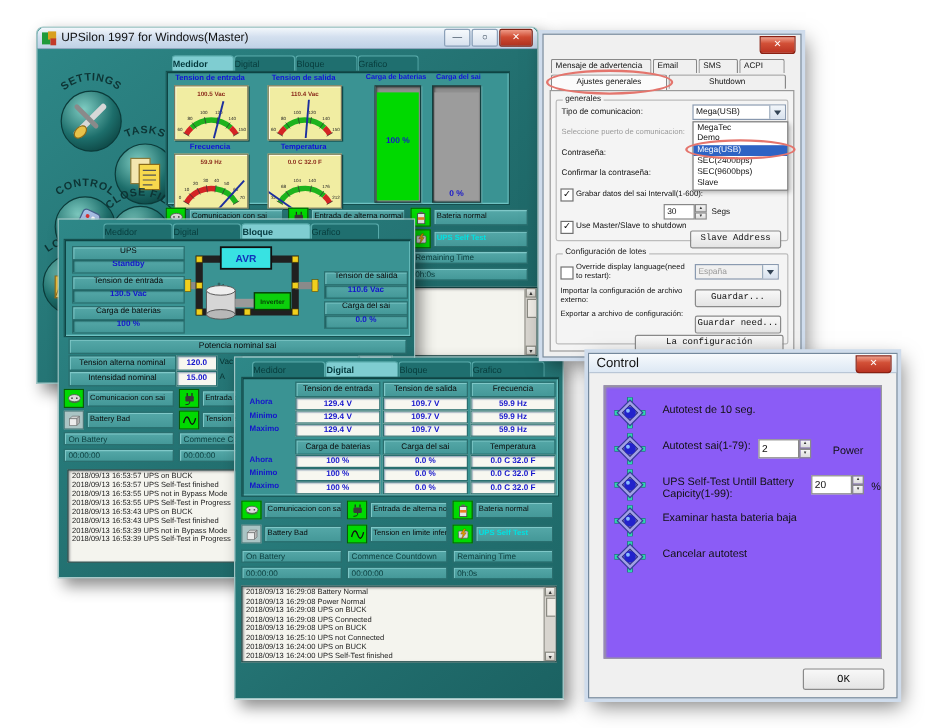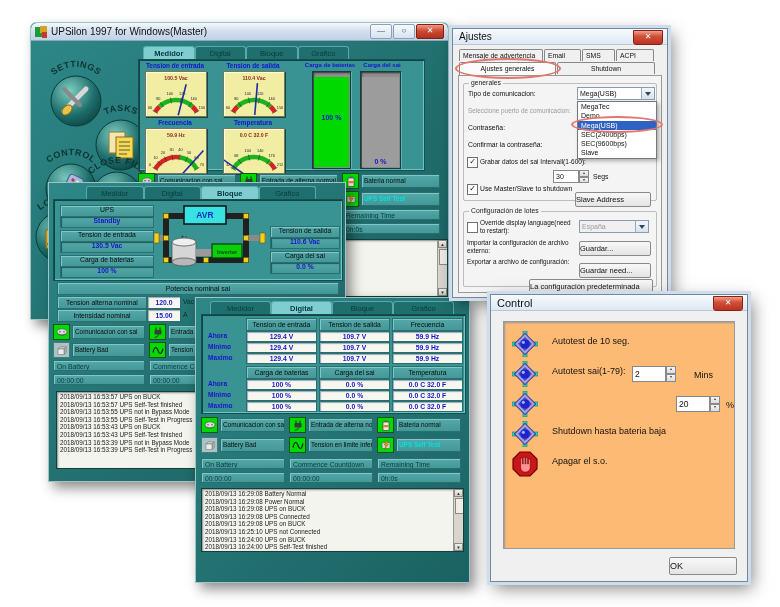--- a/index.html
+++ b/index.html
@@ -18,24 +18,24 @@
   .wbtn.close{background:linear-gradient(#ef9a86,#d04c33 45%,#b03220);color:#fff;border-color:#7e2012;width:26px;}
   .dlg{position:absolute;background:#f0f0f0;border:1px solid #74889c;
     box-shadow:0 0 0 3px #cfdcec,4px 6px 16px rgba(0,0,0,.5);}
   .dlg-title{position:absolute;left:0;top:0;right:0;height:16px;
     background:linear-gradient(#f7fafd,#dde8f4);border-bottom:1px solid #b9c6d6;
     font-size:10px;color:#111;line-height:16px;padding-left:6px;box-sizing:border-box;}
   .dlg-close{position:absolute;top:1px;right:4px;width:28px;height:13px;
     background:linear-gradient(#f0a08c,#d25037 40%,#ba3322);border:1px solid #8a2012;
     border-radius:0 0 3px 3px;color:#fff;font-size:8px;line-height:12px;text-align:center;}
   .btn{position:absolute;background:linear-gradient(#f8f8f8,#e4e4e4);border:1px solid #8a8a8a;
-    border-radius:2px;font-size:7.5px;text-align:left;color:#111;}
+    border-radius:2px;font-size:7.5px;text-align:center;color:#111;font-family:Liberation Mono, monospace;}
   
   .tabs{position:absolute;display:flex;}
-  .tab{height:13px;font-size:7.5px;line-height:13px;text-align:center;color:#073c3c;
+  .tab{height:13px;font-size:7.5px;line-height:13px;color:#073c3c;
     background:#1f6f6f;border:1px solid #58aaaa;border-bottom:none;border-radius:3px 3px 0 0;
     flex:1;overflow:hidden;white-space:nowrap;}
   .tab.active{background:#7fcdd1;color:#03383c;font-weight:bold;}
   .panel{position:absolute;background:#3a9393;border:1px solid #15504f;
     box-shadow:inset 1px 1px 0 #0e4444,inset -1px -1px 0 #6fc2c2;}
   .lbox,.vbox,.tbox{position:absolute;background:linear-gradient(#55a8a8,#449898);
     border:1px solid #2a6f6f;box-shadow:inset 1px 1px 0 #7fc8c8;
     font-size:6.8px;color:#0a0a0a;text-align:center;overflow:hidden;white-space:nowrap;}
   .vbox{box-shadow:inset 1px 1px 1px #1c5c5c;color:#1515cc;font-weight:bold;}
   .tbox{color:#093b3b;text-align:left;padding-left:3px;box-sizing:border-box;}
@@ -674,21 +674,20 @@
         <div class="logline">2018/09/13 16:24:00  UPS Self-Test finished</div>
         <div class="sb">
           <div class="sb-b" style="top: 0px;">▲</div>
           <div class="sb-b" style="bottom: 0px;">▼</div>
           <div class="sb-thumb" style="top: 9px;"></div>
         </div>
       </div>
   </div>
 
   <div class="dlg" id="ajustes-dlg" style="left:452px;top:28px;width:214px;height:268px;z-index:40;">
-    <div class="dlg-title">Ajustes</div>
     <div class="dlg-close">✕</div>
     <div class="ctabs" id="ajustes-tabs1" style="left:6px;top:20px;width:200px;">
         <div class="ctab" style="width: 84px; box-sizing: border-box;">Mensaje de advertencia</div>
         <div class="ctab" style="width: 37px; box-sizing: border-box;">Email</div>
         <div class="ctab" style="width: 33px; box-sizing: border-box;">SMS</div>
         <div class="ctab" style="width: 38px; box-sizing: border-box;">ACPI</div>
       </div>
     <div class="ctabs" id="ajustes-tabs2" style="left:6px;top:33px;width:200px;">
         <div class="ctab active" style="width: 97px; box-sizing: border-box; text-align: center;">Ajustes generales</div>
         <div class="ctab" style="width: 98px; box-sizing: border-box; text-align: center;">Shutdown</div>
@@ -744,21 +743,21 @@
     <div class="flabel wrap" style="left:14px;top:229px;width:110px;font-size:6.4px;">Exportar a archivo de configuración:</div>
     <div class="btn" style="left:126px;top:234px;width:70px;height:13px;line-height:13px;">Guardar need...</div>
     <div class="btn" style="left:76px;top:250px;width:122px;height:13px;line-height:13px;">La configuración predeterminada</div>
     <div class="red-ellipse" style="left:2px;top:29px;width:102px;height:17px;"></div>
     <div class="red-ellipse" style="left:118px;top:87px;width:88px;height:13px;"></div>
   </div>
 
   <div class="dlg" id="control-dlg" style="left:490px;top:294px;width:256px;height:286px;z-index:50;">
     <div class="dlg-title" style="font-size:11px;">Control</div>
     <div class="dlg-close">✕</div>
-    <div id="control-box" style="position:absolute;left:12px;top:26px;width:232px;height:228px;background:#fdba74;border:1px solid #9a9a9a;box-shadow:inset 1px 1px 2px #999;padding-top:8px;box-sizing:border-box;">
+    <div id="control-box" style="position:absolute;left:12px;top:26px;width:232px;height:228px;background:#8b5cf6;border:1px solid #9a9a9a;box-shadow:inset 1px 1px 2px #999;padding-top:8px;box-sizing:border-box;">
         <div class="ctrl-item">
           <div style="flex: 0 0 auto; margin-top: 1px;"><svg width="26" height="26" viewBox="0 0 26 26">
               <rect x="11" y="0" width="4" height="4" fill="#2fd5b0" stroke="#0a6a58" stroke-width="0.5"></rect>
               <rect x="11" y="22" width="4" height="4" fill="#2fd5b0" stroke="#0a6a58" stroke-width="0.5"></rect>
               <rect x="0" y="11" width="4" height="4" fill="#2fd5b0" stroke="#0a6a58" stroke-width="0.5"></rect>
               <rect x="22" y="11" width="4" height="4" fill="#2fd5b0" stroke="#0a6a58" stroke-width="0.5"></rect>
               <rect x="5.5" y="5.5" width="15" height="15" transform="rotate(45 13 13)" fill="#a0a0e4" stroke="#3a3a9a" stroke-width="1"></rect>
               <rect x="8.5" y="8.5" width="9" height="9" transform="rotate(45 13 13)" fill="#6a6ac8" stroke="#2a2a7a" stroke-width="0.8"></rect>
               <circle cx="13" cy="13" r="4.8" fill="#2222cc"></circle>
               <circle cx="11.3" cy="11.3" r="1.6" fill="#88bbff"></circle>
@@ -777,59 +776,66 @@
               <circle cx="11.3" cy="11.3" r="1.6" fill="#88bbff"></circle>
             </svg></div>
           <div class="ctrl-label">Autotest sai(1-79):</div>
           <div class="spin" style="left: 128px; top: 6px; height: 16px;">
             <div class="v" style="width: 30px; font-size: 8.5px; line-height: 14px;">2</div>
             <div class="btns">
               <div>▲</div>
               <div>▼</div>
             </div>
           </div>
-          <div class="flabel" style="left: 190px; top: 10px; font-size: 9px;">Mins</div>
+          <div class="flabel" style="left: 190px; top: 10px; font-size: 9px;">Power</div>
         </div>
         <div class="ctrl-item">
           <div style="flex: 0 0 auto; margin-top: 1px;"><svg width="26" height="26" viewBox="0 0 26 26">
               <rect x="11" y="0" width="4" height="4" fill="#2fd5b0" stroke="#0a6a58" stroke-width="0.5"></rect>
               <rect x="11" y="22" width="4" height="4" fill="#2fd5b0" stroke="#0a6a58" stroke-width="0.5"></rect>
               <rect x="0" y="11" width="4" height="4" fill="#2fd5b0" stroke="#0a6a58" stroke-width="0.5"></rect>
               <rect x="22" y="11" width="4" height="4" fill="#2fd5b0" stroke="#0a6a58" stroke-width="0.5"></rect>
               <rect x="5.5" y="5.5" width="15" height="15" transform="rotate(45 13 13)" fill="#a0a0e4" stroke="#3a3a9a" stroke-width="1"></rect>
               <rect x="8.5" y="8.5" width="9" height="9" transform="rotate(45 13 13)" fill="#6a6ac8" stroke="#2a2a7a" stroke-width="0.8"></rect>
               <circle cx="13" cy="13" r="4.8" fill="#2222cc"></circle>
               <circle cx="11.3" cy="11.3" r="1.6" fill="#88bbff"></circle>
             </svg></div>
+          <div class="ctrl-label">UPS Self-Test Untill Battery Capicity(1-99):</div>
           <div class="spin" style="left: 172px; top: 6px; height: 16px;">
             <div class="v" style="width: 30px; font-size: 8.5px; line-height: 14px;">20</div>
             <div class="btns">
               <div>▲</div>
               <div>▼</div>
             </div>
           </div>
           <div class="flabel" style="left: 222px; top: 10px; font-size: 9px;">%</div>
         </div>
         <div class="ctrl-item">
           <div style="flex: 0 0 auto; margin-top: 1px;"><svg width="26" height="26" viewBox="0 0 26 26">
               <rect x="11" y="0" width="4" height="4" fill="#2fd5b0" stroke="#0a6a58" stroke-width="0.5"></rect>
               <rect x="11" y="22" width="4" height="4" fill="#2fd5b0" stroke="#0a6a58" stroke-width="0.5"></rect>
               <rect x="0" y="11" width="4" height="4" fill="#2fd5b0" stroke="#0a6a58" stroke-width="0.5"></rect>
               <rect x="22" y="11" width="4" height="4" fill="#2fd5b0" stroke="#0a6a58" stroke-width="0.5"></rect>
               <rect x="5.5" y="5.5" width="15" height="15" transform="rotate(45 13 13)" fill="#a0a0e4" stroke="#3a3a9a" stroke-width="1"></rect>
               <rect x="8.5" y="8.5" width="9" height="9" transform="rotate(45 13 13)" fill="#6a6ac8" stroke="#2a2a7a" stroke-width="0.8"></rect>
               <circle cx="13" cy="13" r="4.8" fill="#2222cc"></circle>
               <circle cx="11.3" cy="11.3" r="1.6" fill="#88bbff"></circle>
             </svg></div>
-          <div class="ctrl-label">Shutdown hasta bateria baja</div>
+          <div class="ctrl-label">Examinar hasta bateria baja</div>
         </div>
         <div class="ctrl-item">
           <div style="flex: 0 0 auto; margin-top: 1px;"><svg width="26" height="26" viewBox="0 0 26 26">
-              <polygon points="8,1 18,1 25,8 25,18 18,25 8,25 1,18 1,8" fill="#cc1515" stroke="#6a0505" stroke-width="1.2"></polygon>
-              <path d="M8.6,7 h1.8 v6 h0.8 v-6.8 h1.8 v6.8 h0.8 v-6.3 h1.8 v6.3 h0.8 v-4.8 h1.8 v8.3 c0,2.8 -2.2,4.6 -4.9,4.6 c-2.8,0 -4.7,-1.9 -4.7,-4.9 z" fill="#ff9090" stroke="#5a0000" stroke-width="0.5"></path>
+              <rect x="11" y="0" width="4" height="4" fill="#2fd5b0" stroke="#0a6a58" stroke-width="0.5"></rect>
+              <rect x="11" y="22" width="4" height="4" fill="#2fd5b0" stroke="#0a6a58" stroke-width="0.5"></rect>
+              <rect x="0" y="11" width="4" height="4" fill="#2fd5b0" stroke="#0a6a58" stroke-width="0.5"></rect>
+              <rect x="22" y="11" width="4" height="4" fill="#2fd5b0" stroke="#0a6a58" stroke-width="0.5"></rect>
+              <rect x="5.5" y="5.5" width="15" height="15" transform="rotate(45 13 13)" fill="#a0a0e4" stroke="#3a3a9a" stroke-width="1"></rect>
+              <rect x="8.5" y="8.5" width="9" height="9" transform="rotate(45 13 13)" fill="#6a6ac8" stroke="#2a2a7a" stroke-width="0.8"></rect>
+              <circle cx="13" cy="13" r="4.8" fill="#2222cc"></circle>
+              <circle cx="11.3" cy="11.3" r="1.6" fill="#88bbff"></circle>
             </svg></div>
-          <div class="ctrl-label">Apagar el s.o.</div>
+          <div class="ctrl-label">Cancelar autotest</div>
         </div>
       </div>
     <div class="btn" style="left:178px;top:262px;width:66px;height:16px;line-height:16px;font-size:9px;">OK</div>
   </div>
 
 </div>
 
 </body></html>

